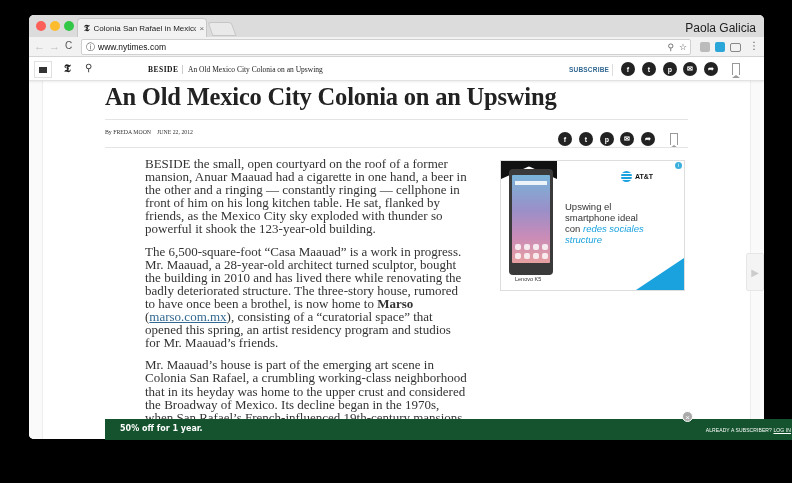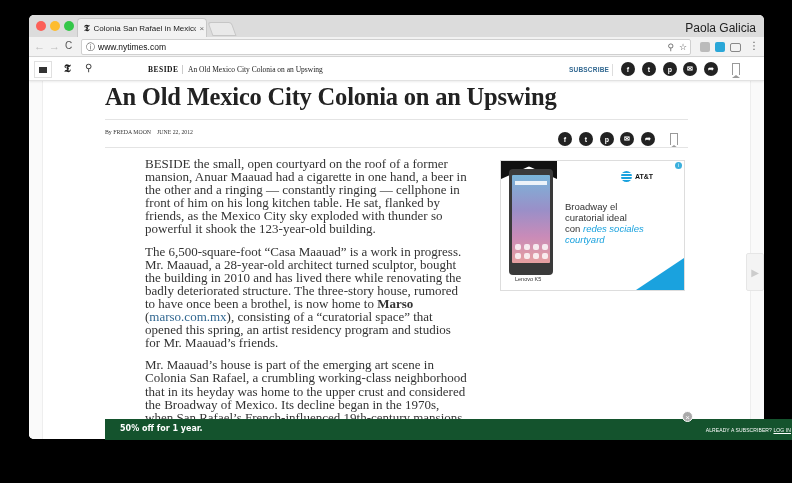--- a/index.html
+++ b/index.html
@@ -59,21 +59,21 @@
   .leftpad { position: absolute; left: 0; top: 0; width: 14px; height: 358px; background: #fafafa; border-right: 1px solid #eee; }
   .rightpad { position: absolute; right: 0; top: 0; width: 14px; height: 358px; background: #fafafa; border-left: 1px solid #eee; }
   .headline { position: absolute; left: 76px; top: 2px; font-family: "Liberation Serif", serif; font-size: 24.5px; color: #222; white-space: nowrap; letter-spacing: -0.2px; }
   .rule1 { position: absolute; left: 76px; top: 38px; width: 583px; height: 1px; background: #e4e4e4; }
   .byline { position: absolute; left: 76px; top: 48px; font-family: "Liberation Serif", serif; font-size: 5.8px; color: #333; }
   .dateline { margin-left: 6px; }
   .rule2 { position: absolute; left: 76px; top: 66px; width: 583px; height: 1px; background: #e4e4e4; }
 
   .body-text { position: absolute; left: 116px; top: 76px; width: 322px; font-family: "Liberation Serif", serif; font-size: 13px; line-height: 13.1px; color: #333; }
   .body-text p { margin-bottom: 9px; }
-  .body-text a { color: #326891; }
+  .body-text a { color: #326891; text-decoration: underline; }
 
   .ad { position: absolute; left: 471px; top: 79px; width: 185px; height: 131px; background: #fff; border: 1px solid #ddd; overflow: hidden; }
   .ad .corner-tl { position: absolute; left: 0; top: 0; width: 0; height: 0; border-left: 40px solid #111; border-bottom: 18px solid transparent; }
   .ad .corner-tl2 { position: absolute; left: 0; top: 0; width: 0; height: 0; border-right: 40px solid #111; border-bottom: 18px solid transparent; left: 16px; }
   .ad .corner-br { position: absolute; right: 0; bottom: 0; width: 0; height: 0; border-left: 48px solid transparent; border-bottom: 32px solid #1aa2de; }
   .ad .adchoice { position: absolute; right: 2px; top: 1px; width: 7px; height: 7px; border-radius: 50%; background: #3bb0dd; color: #fff; font-size: 5px; text-align: center; line-height: 7px; }
   .ad .phone { position: absolute; left: 8px; top: 8px; width: 44px; height: 106px; background: #3a3a3a; border-radius: 4px; padding: 6px 3px 12px; }
   .ad .screen { width: 100%; height: 100%; background: linear-gradient(180deg, #7ab5d9 0%, #9a8fc8 40%, #c98bb8 70%, #e6a0a0 100%); border-radius: 1px; position: relative; }
   .ad .screen .bar { position: absolute; left: 3px; top: 6px; width: 32px; height: 4px; background: #fff; opacity: 0.85; }
   .ad .screen .icons { position: absolute; left: 3px; bottom: 4px; right: 3px; display: grid; grid-template-columns: repeat(4, 1fr); gap: 3px; }
@@ -187,24 +187,24 @@
                 <i></i>
               </div>
           </div>
         </div>
         <span class="phone-label">Lenovo K5</span>
         <div class="att">
           <span class="att-globe"></span>
           <span>AT&amp;T</span>
         </div>
         <div class="copy">
-          <div>Broadway el</div>
-          <div>curatorial ideal</div>
+          <div>Upswing el</div>
+          <div>smartphone ideal</div>
           <div><span>con </span><span class="hl">redes sociales</span></div>
-          <div class="hl">courtyard</div>
+          <div class="hl">structure</div>
         </div>
       </div>
 
       <div class="next-arrow">▶</div>
     </div>
   </div>
 </div>
 
 <div class="promo">
   <span class="promo-main">50% off for 1 year.</span>

